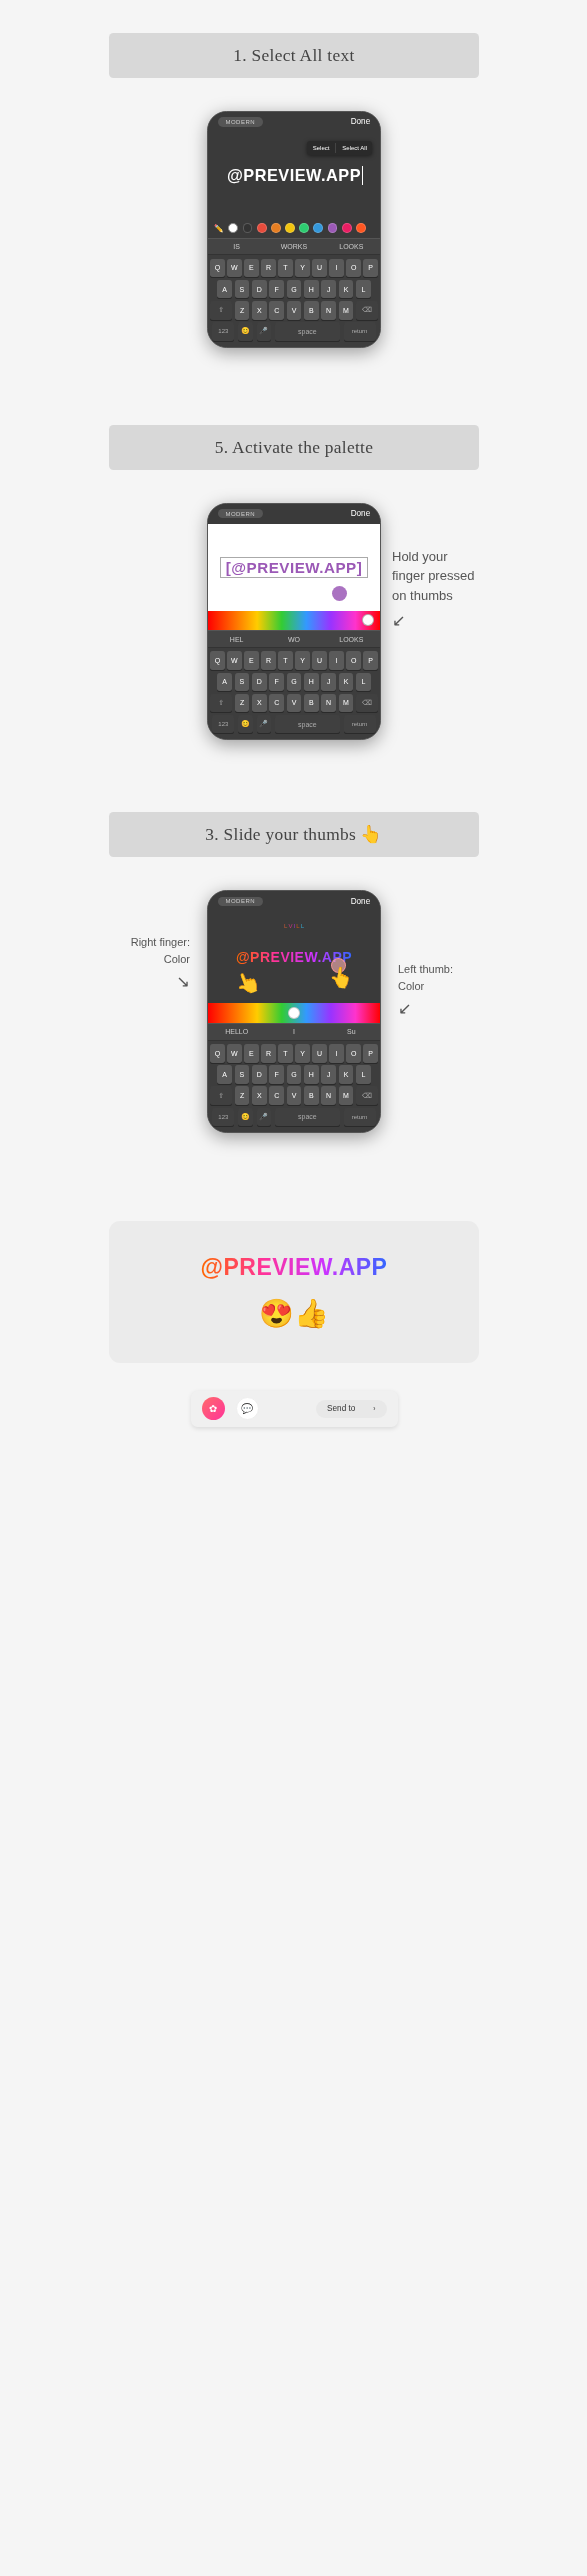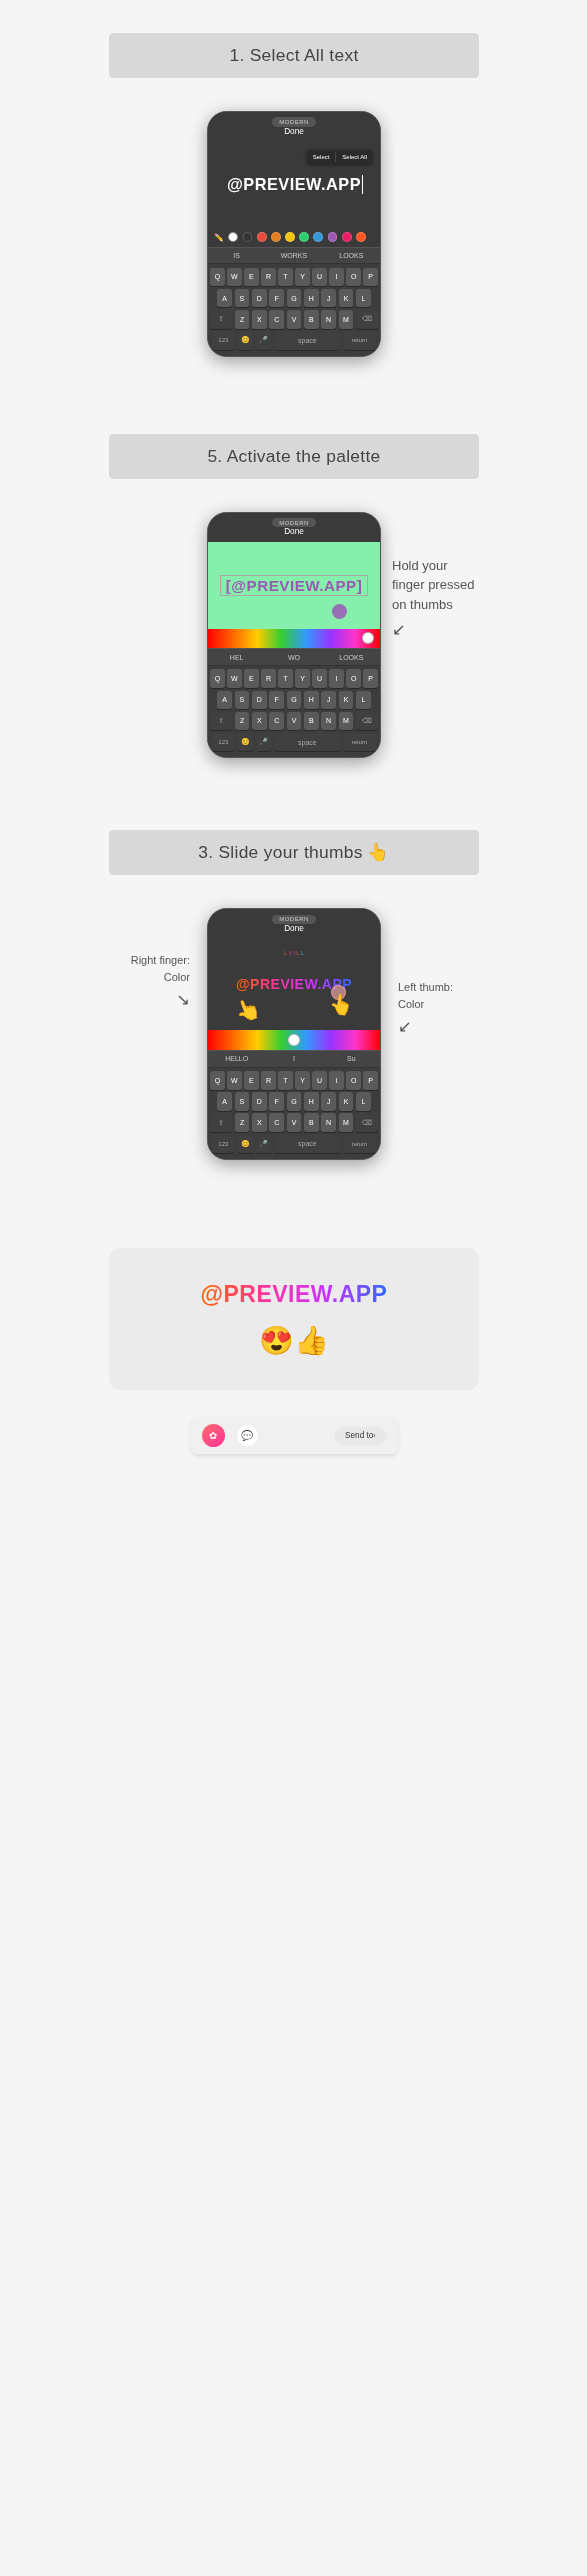--- a/index.html
+++ b/index.html
@@ -21,20 +21,21 @@
     }
 
     
     .section-header {
       width: 370px;
       background: #d8d8d8;
       border-radius: 4.4px;
       text-align: center;
       padding: 12px 22px;
       margin-bottom: 33px;
+      font-family: Liberation Serif, serif;
     }
     .section-header span {
       font-size: 17.4px;
       font-weight: 500;
       color: #444;
       letter-spacing: 0.3px;
     }
 
     
     .phone-wrapper {
@@ -51,21 +52,20 @@
       border: 1.6px solid #555;
     }
 
     
     .phone-topbar {
       display: flex;
       justify-content: space-between;
       align-items: center;
       padding: 5.4px 9.8px;
       background: #3a3a3a;
-      flex-direction: column;
     }
     .phone-topbar .mode-pill {
       background: #555;
       border-radius: 6.5px;
       padding: 1.6px 7.6px;
       font-size: 6px;
       color: #ccc;
       letter-spacing: 0.5px;
     }
     .phone-topbar .done-btn {
@@ -293,21 +293,21 @@
       justify-content: center;
       font-size: 11px;
     }
     .share-send {
       margin-left: auto;
       background: #e8e8e8;
       border-radius: 11px;
       padding: 4.4px 11px;
       display: flex;
       align-items: center;
-      gap: 0;
+      gap: 18px;
       font-size: 8.2px;
       color: #333;
     }
 
     
     .section-block {
       display: flex;
       flex-direction: column;
       align-items: center;
       width: 100%;
@@ -425,21 +425,21 @@
         </div>
         <div style="font-size:16.3px; color:#555; margin-top:5.4px;">↙</div>
       </div>
       <div class="phone">
 
         <div class="phone-topbar">
           <div class="mode-pill">MODERN</div>
           <div class="done-btn">Done</div>
         </div>
 
-        <div style="background:#86efac; height:87px; display:flex; align-items:center; justify-content:center; position:relative;">
+        <div style="background:#ffffff; height:87px; display:flex; align-items:center; justify-content:center; position:relative;">
           <div style="font-size:15.2px; font-weight:700; color:#9b59b6; letter-spacing:0.5px; border:1.1px solid #aaa; padding:1.1px 4.4px; position:relative;">
             [@PREVIEW.APP]
           </div>
 
           <div style="position:absolute; bottom:9.8px; right:33px; width:15.2px; height:15.2px; border-radius:50%; background:#9b59b6; opacity:0.85;"></div>
         </div>
 
         <div class="rainbow-bar">
           <div class="rainbow-circle"></div>
         </div>

